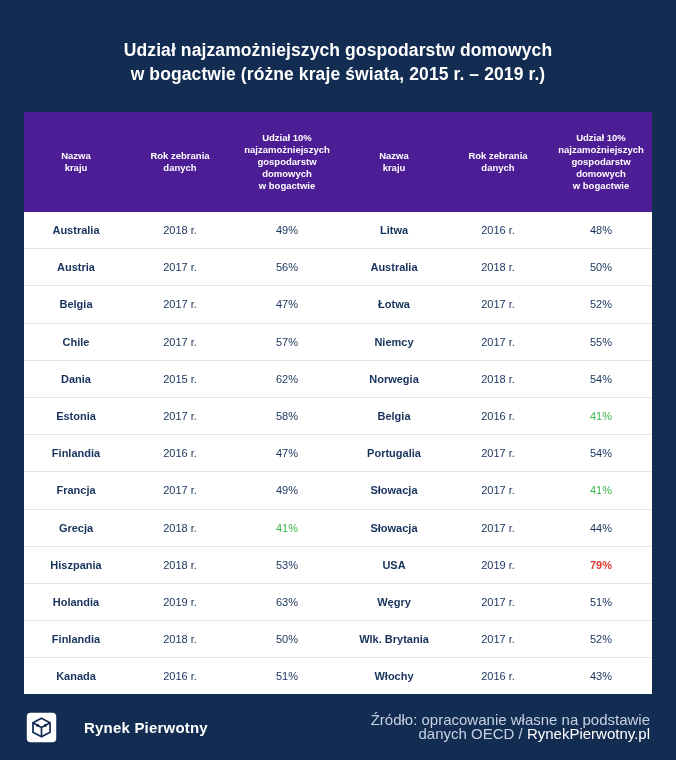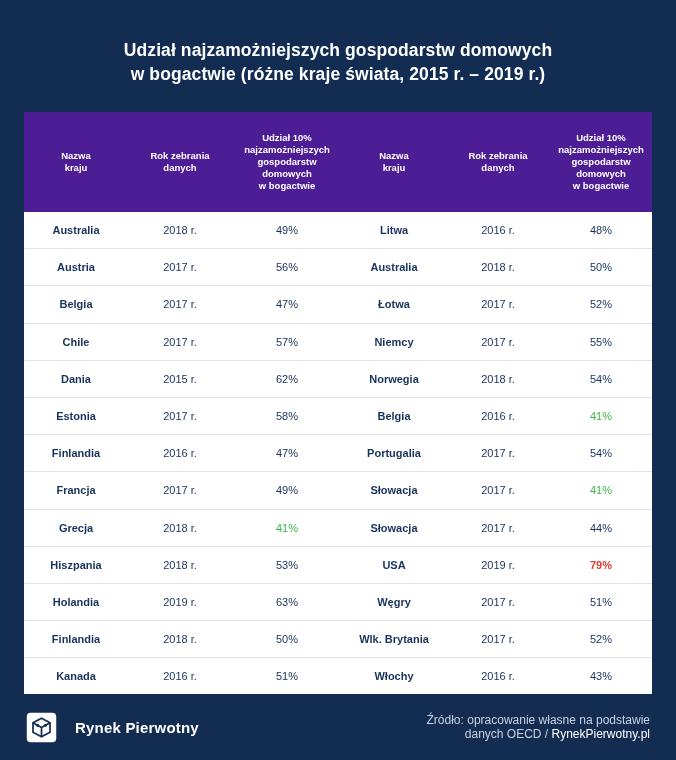--- a/index.html
+++ b/index.html
@@ -77,35 +77,35 @@
   .footer {
     flex: 1 1 auto;
     display: flex;
     align-items: center;
     justify-content: space-between;
     padding: 0 2px;
   }
   .brand {
     display: flex;
     align-items: center;
-    gap: 18px;
+    gap: 27px;
   }
   .brand-logo {
     width: 31px;
     height: 31px;
   }
   .brand-text {
     color: #ffffff;
     font-size: 15px;
     font-weight: bold;
     letter-spacing: 0.2px;
   }
   .source {
     color: #c6d2e3;
-    font-size: 12px;
+    font-size: 15px;
     line-height: 14px;
     text-align: right;
   }
   .source .hl { color: #ffffff; }
 </style>
 </head>
 <body>
 
 <div class="page">
 

